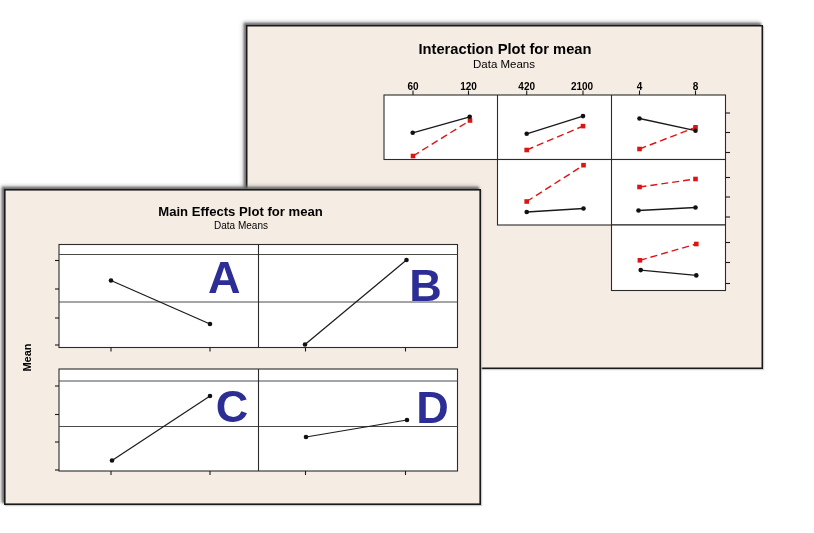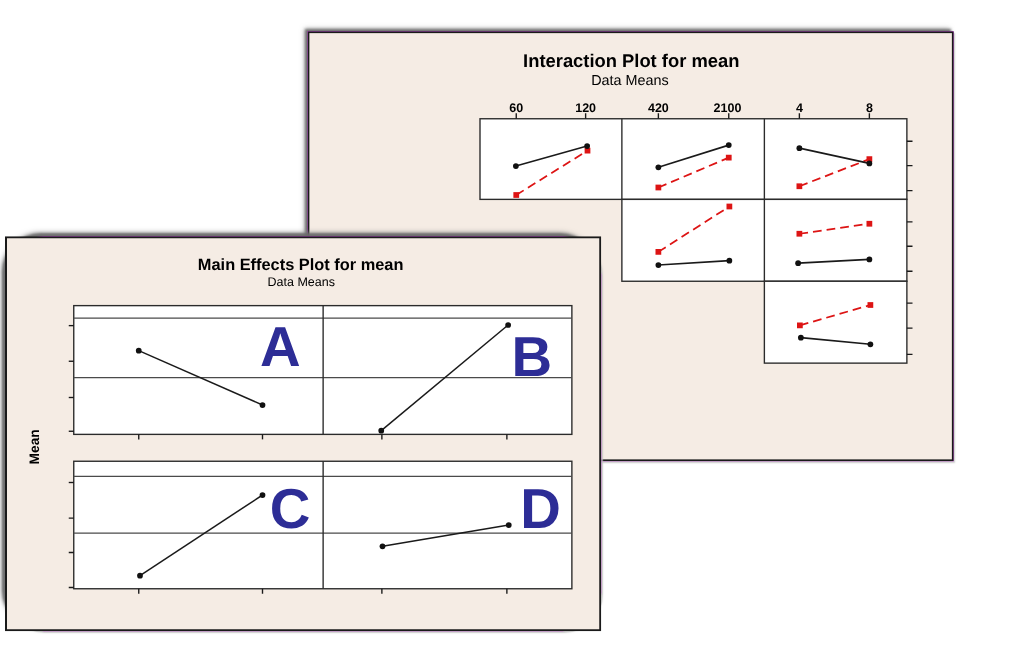--- a/index.html
+++ b/index.html
@@ -1,17 +1,17 @@
 <!DOCTYPE html>
 <html><head>
 <meta charset="utf-8">
 <style>
 html,body{margin:0;padding:0;background:#ffffff;}
 body{position:relative;width:814px;height:533px;overflow:hidden;font-family:"Liberation Sans",sans-serif;}
-.win{position:absolute;background:#d946ef;box-shadow:-2px -2px 2px rgba(105,105,105,0.95), -3px -3px 4px rgba(130,130,130,0.55), 1px 1px 1px rgba(195,195,195,0.8);}
+.win{position:absolute;background:#a21caf;box-shadow:-2px -2px 2px rgba(105,105,105,0.95), -3px -3px 4px rgba(130,130,130,0.55), 1px 1px 1px rgba(195,195,195,0.8);}
 svg{display:block;}
 text{font-family:"Liberation Sans",sans-serif;}
 </style>
 </head>
 <body>
 
 <div class="win" style="left:246px;top:25px;width:517px;height:344px;">
 <svg width="517" height="344" viewBox="0 0 517 344">
   <rect x="0.75" y="0.75" width="515.5" height="342.5" fill="#f5ece4" stroke="#1a1a1a" stroke-width="1.5"></rect>
   <text x="259" y="28.5" font-size="14.7px" font-weight="bold" text-anchor="middle">Interaction Plot for mean</text>
@@ -100,21 +100,21 @@
     <circle cx="280.7" cy="187" r="2.3"></circle>
     <circle cx="337.5" cy="183.5" r="2.3"></circle>
     <circle cx="392.5" cy="185.5" r="2.3"></circle>
     <circle cx="449.5" cy="182.5" r="2.3"></circle>
     <circle cx="394.7" cy="245.1" r="2.3"></circle>
     <circle cx="450.3" cy="250.4" r="2.3"></circle>
   </g>
 </svg>
 </div>
 
-<div class="win" style="left:4px;top:189px;width:477px;height:316px;border-radius:31px;">
+<div class="win" style="left:4px;top:189px;width:477px;height:316px;">
 <svg width="477" height="316" viewBox="0 0 477 316">
   <rect x="0.8" y="0.8" width="475.4" height="314.4" fill="#f5ece4" stroke="#1a1a1a" stroke-width="1.6"></rect>
   <text x="236.5" y="27" font-size="13.1px" font-weight="bold" text-anchor="middle">Main Effects Plot for mean</text>
   <text x="237" y="39.5" font-size="10px" text-anchor="middle">Data Means</text>
   <text x="27.4" y="168.5" font-size="11px" font-weight="bold" text-anchor="middle" transform="rotate(-90 27.4 168.5)">Mean</text>
 
   <rect x="55" y="55.5" width="398.5" height="103" fill="#ffffff" stroke="#2b2b2b" stroke-width="1.1"></rect>
   <g stroke="#4a4a4a" stroke-width="1">
     <line x1="55" y1="65.5" x2="453.5" y2="65.5"></line>
     <line x1="55" y1="113" x2="453.5" y2="113"></line>

